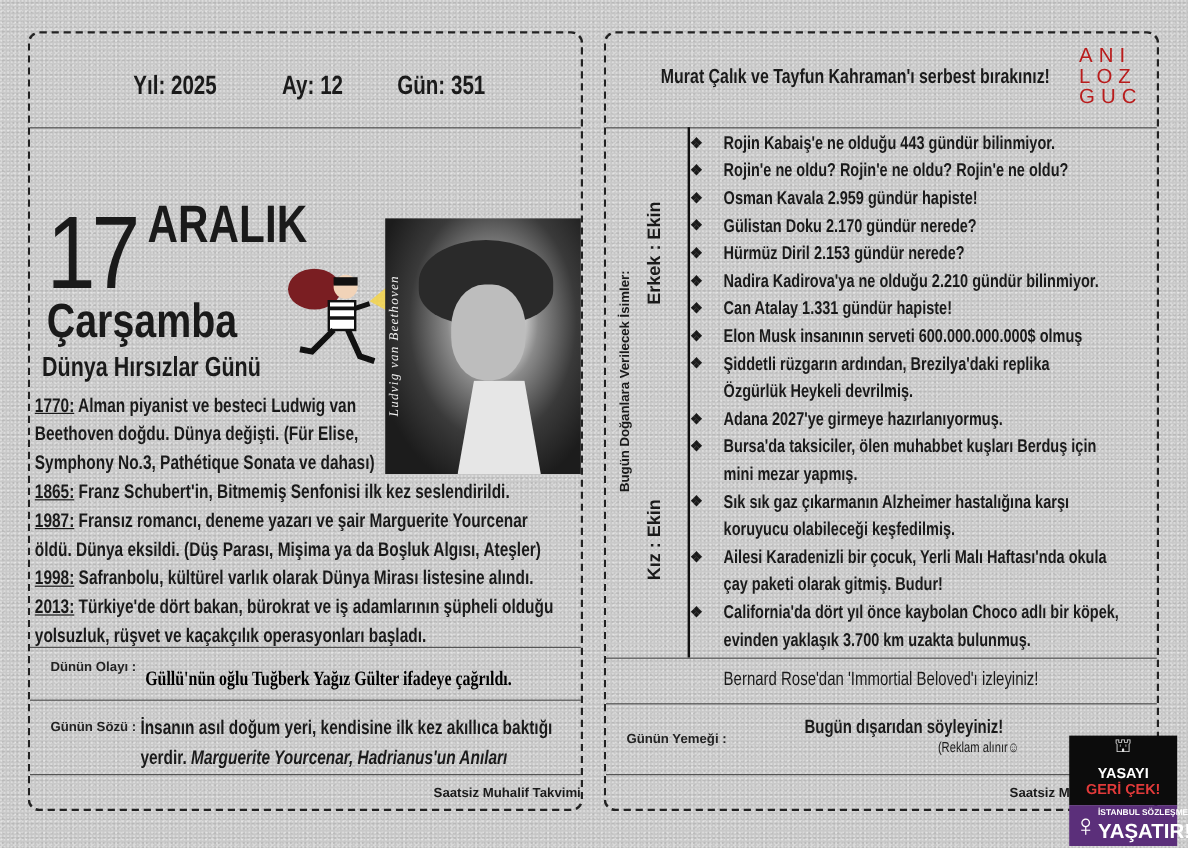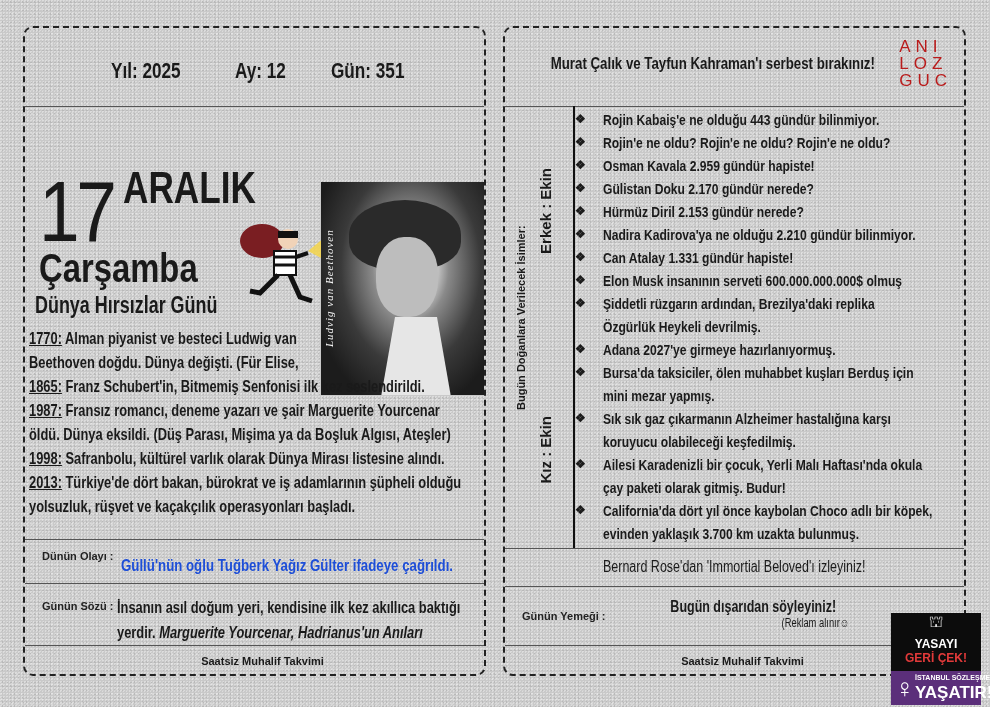--- a/index.html
+++ b/index.html
@@ -29,23 +29,23 @@
     overflow:hidden;}
   .portrait .face{position:absolute;left:55px;top:55px;width:62px;height:80px;border-radius:45%;background:#bdbdbd;}
   .portrait .hair{position:absolute;left:28px;top:18px;width:112px;height:70px;border-radius:50% 50% 40% 40%;background:#2a2a2a;}
   .portrait .shirt{position:absolute;left:60px;top:135px;width:70px;height:80px;background:#e6e6e6;clip-path:polygon(20% 0,80% 0,100% 100%,0 100%);}
   .portrait .cap{position:absolute;left:2px;top:0;bottom:0;width:20px;writing-mode:vertical-rl;transform:rotate(180deg);
     color:#f2f2f2;font-style:italic;font-size:11px;text-align:center;font-family:"Liberation Serif",serif;letter-spacing:1px;}
   .events{position:absolute;left:4px;top:298px;width:455px;font-size:16.5px;line-height:24px;font-weight:bold;}
   .events .row{white-space:nowrap;}
   .events .yr{text-decoration:underline;}
   .lbl{position:absolute;font-family:"Liberation Sans",sans-serif;font-size:11px;font-weight:bold;color:#222;padding-left:11px;}
-  .olay{position:absolute;left:96px;top:528px;font-size:17px;font-weight:bold;color:#1d4ed8;}
+  .olay{position:absolute;left:96px;top:528px;font-size:17px;font-weight:bold;color:#000000;font-family:Liberation Serif, serif;}
   .soz{position:absolute;left:92px;top:567px;font-size:16.5px;line-height:25px;font-weight:bold;}
-  .footer{position:absolute;left:16px;right:0;font-family:"Liberation Sans",sans-serif;font-size:11px;font-weight:bold;text-align:center;}
+  .footer{position:absolute;left:16px;right:0;font-family:"Liberation Sans",sans-serif;font-size:11px;font-weight:bold;text-align:right;}
 
   
   .slogan{position:absolute;left:0;width:385px;top:26px;text-align:center;font-size:17px;font-weight:bold;}
   .logo{position:absolute;right:12px;top:10px;font-size:17px;line-height:17px;color:#b91c1c;letter-spacing:5px;font-family:"Liberation Sans",sans-serif;}
   .vsep{position:absolute;left:68px;top:78px;height:442px;border-left:2px solid #111;}
   .vtitle{position:absolute;left:10px;top:90px;height:340px;writing-mode:vertical-rl;transform:rotate(180deg);
     font-family:"Liberation Sans",sans-serif;font-weight:bold;font-size:11px;text-align:center;}
   .vname{position:absolute;writing-mode:vertical-rl;transform:rotate(180deg);font-weight:bold;font-size:15px;}
   .news{position:absolute;left:70px;top:80px;width:390px;font-size:15.5px;line-height:23px;font-weight:bold;}
   .news .it{display:flex;}
@@ -87,20 +87,21 @@
   <div class="portrait">
     <div class="hair"></div>
       <div class="face"></div>
       <div class="shirt"></div>
     <div class="cap">Ludvig van Beethoven</div>
   </div>
 
   <div class="events">
     <div class="row"><span class="cond"><span class="yr">1770:</span> <span>Alman piyanist ve besteci Ludwig van</span></span></div>
     <div class="row"><span class="cond">Beethoven  doğdu. Dünya değişti. (Für Elise,</span></div>
+    <div class="row"><span class="cond">Symphony No.3, Pathétique Sonata  ve dahası)</span></div>
     <div class="row"><span class="cond"><span class="yr">1865:</span> <span>Franz Schubert'in, Bitmemiş Senfonisi ilk kez seslendirildi.</span></span></div>
     <div class="row"><span class="cond"><span class="yr">1987:</span> <span>Fransız romancı, deneme yazarı ve şair Marguerite Yourcenar</span></span></div>
     <div class="row"><span class="cond">öldü. Dünya eksildi. (Düş Parası, Mişima ya da Boşluk Algısı, Ateşler)</span></div>
     <div class="row"><span class="cond"><span class="yr">1998:</span> <span>Safranbolu, kültürel varlık olarak Dünya Mirası listesine alındı.</span></span></div>
     <div class="row"><span class="cond"><span class="yr">2013:</span> <span>Türkiye'de dört bakan, bürokrat ve iş adamlarının şüpheli olduğu</span></span></div>
     <div class="row"><span class="cond">yolsuzluk, rüşvet ve kaçakçılık operasyonları başladı.</span></div>
   </div>
 
   <div class="hline" style="top:511px"></div>
   <span class="lbl" style="left:6px;top:522px">Dünün Olayı :</span>

